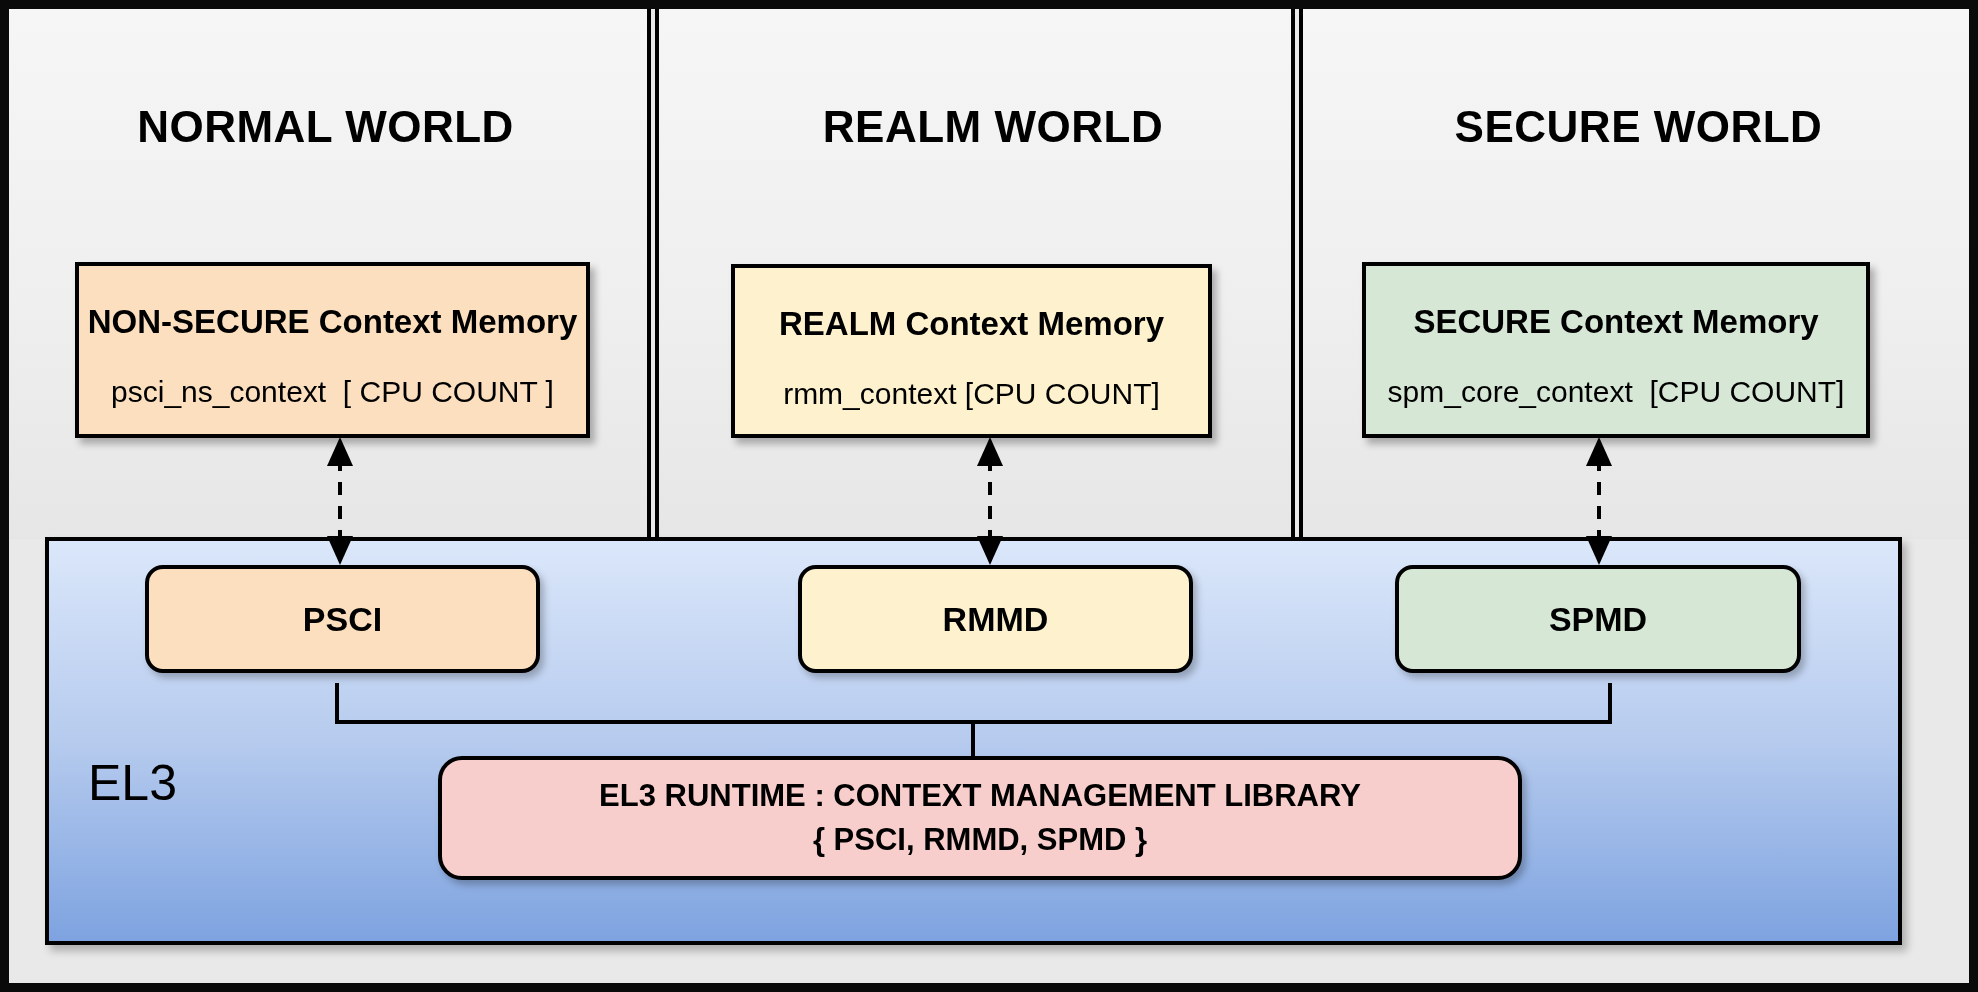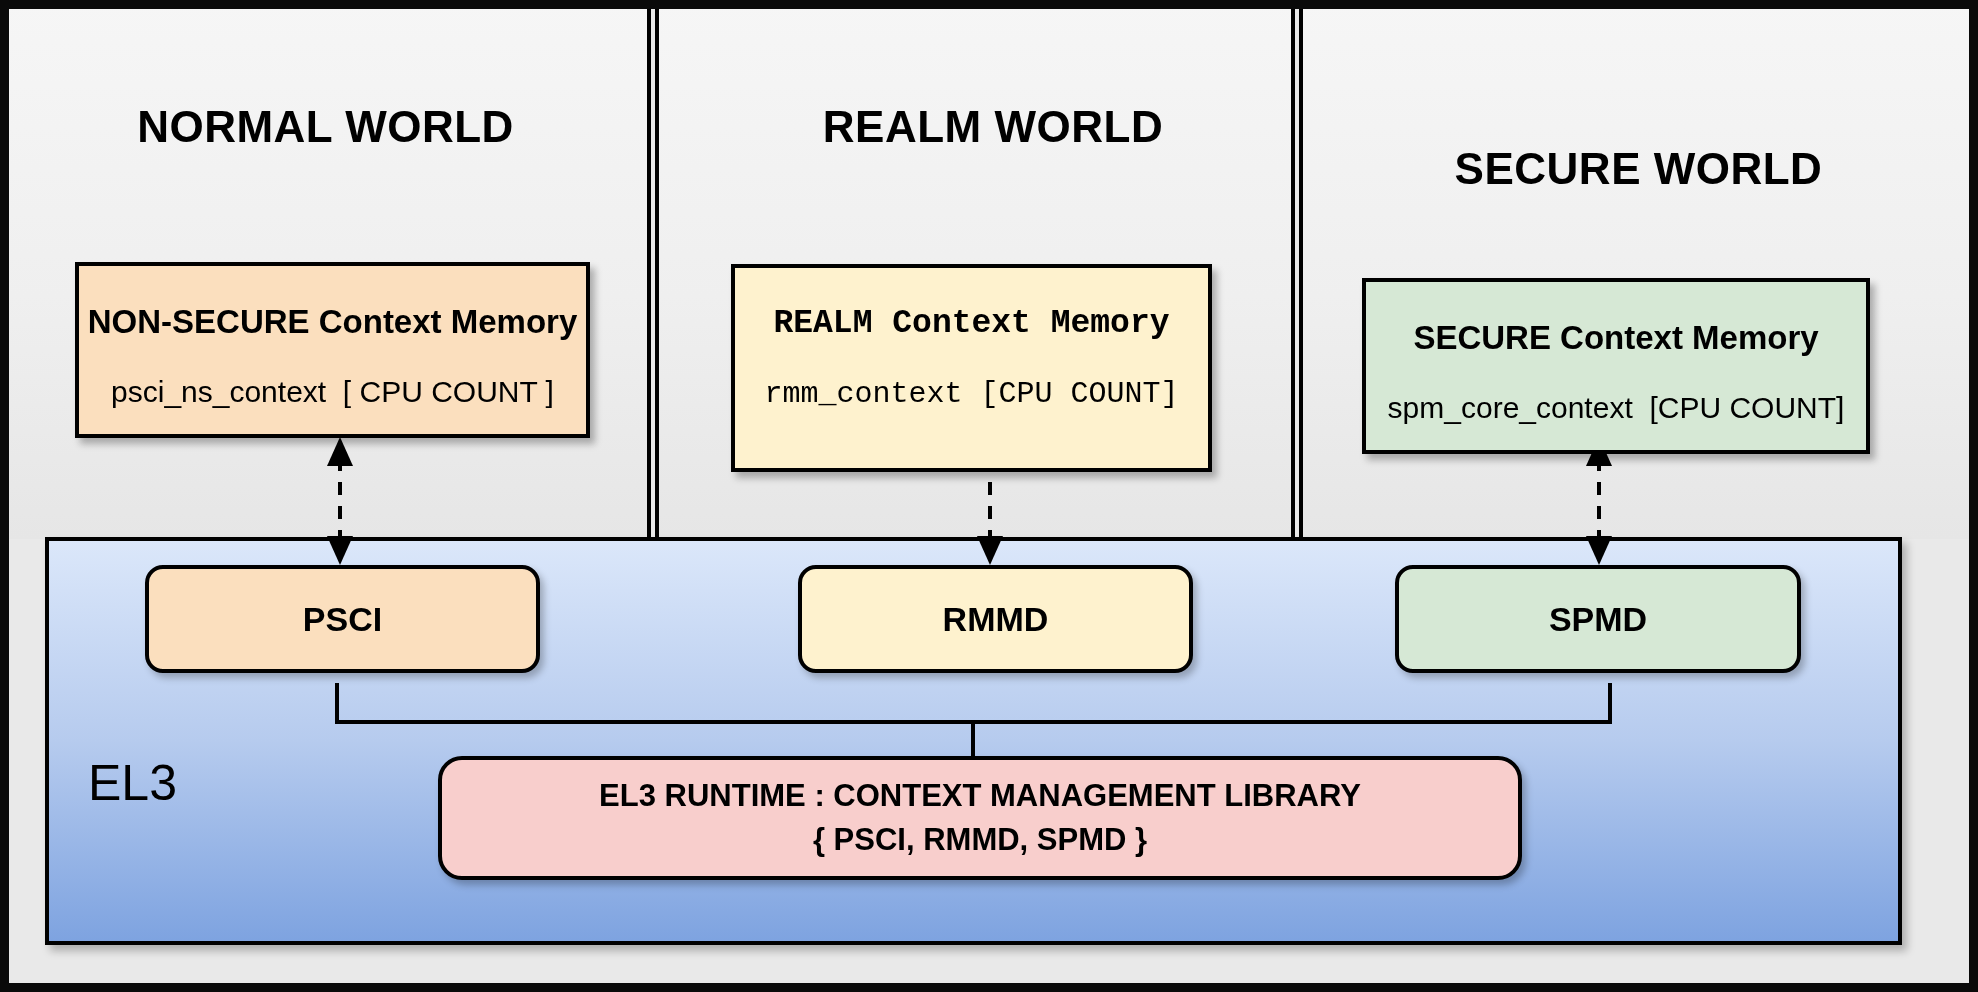--- a/index.html
+++ b/index.html
@@ -86,21 +86,21 @@
 <body>
 
 <div id="canvas">
 
   <div class="panel" style="left:0; width:651px;"></div>
   <div class="panel" style="left:655px; width:640px;"></div>
   <div class="panel" style="left:1299px; width:679px;"></div>
 
   <div class="world-title" style="left:0; width:651px;">NORMAL WORLD</div>
   <div class="world-title" style="left:655px; width:676px;">REALM WORLD</div>
-  <div class="world-title" style="left:1299px; width:679px;margin-top:42px;">SECURE WORLD</div>
+  <div class="world-title" style="left:1299px; width:679px;">SECURE WORLD</div>
 
   <div id="el3-band"></div>
   <div id="el3-label">EL3</div>
 
   <svg id="connector-svg" width="1978" height="992" viewBox="0 0 1978 992">
 
     <path d="M337 683 L337 722 L1610 722 L1610 683" stroke="#000" stroke-width="4" fill="none"></path>
 
     <path d="M973 722 L973 758" stroke="#000" stroke-width="4" fill="none"></path>
 
@@ -120,25 +120,25 @@
       <line x1="1599" y1="458" x2="1599" y2="544" stroke="#000" stroke-width="4" stroke-dasharray="13 11"></line>
       <path d="M1599 437 L1586 466 L1612 466 Z" fill="#000"></path>
       <path d="M1599 565 L1586 536 L1612 536 Z" fill="#000"></path>
     </g>
   </svg>
 
   <div class="ctx-box fill-peach" style="left:75px; top:262px; width:515px; height:176px;">
     <div class="ctx-title">NON-SECURE Context Memory</div>
     <div class="ctx-sub">psci_ns_context  [ CPU COUNT ]</div>
   </div>
-  <div class="ctx-box fill-yellow" style="left:731px; top:264px; width:481px; height:208px;font-family:Liberation Mono, monospace;">
+  <div class="ctx-box fill-yellow" style="left:731px; top:264px; width:481px; height:174px;">
     <div class="ctx-title">REALM Context Memory</div>
     <div class="ctx-sub">rmm_context [CPU COUNT]</div>
   </div>
-  <div class="ctx-box fill-green" style="left:1362px; top:262px; width:508px; height:176px;margin-top:16px;">
+  <div class="ctx-box fill-green" style="left:1362px; top:262px; width:508px; height:176px;">
     <div class="ctx-title">SECURE Context Memory</div>
     <div class="ctx-sub">spm_core_context  [CPU COUNT]</div>
   </div>
 
   <div class="svc-box fill-peach" style="left:145px;">PSCI</div>
   <div class="svc-box fill-yellow" style="left:798px;">RMMD</div>
   <div class="svc-box fill-green" style="left:1395px; width:406px;">SPMD</div>
 
   <div id="runtime-box">
     <div class="rt-line">EL3 RUNTIME : CONTEXT MANAGEMENT LIBRARY</div>

